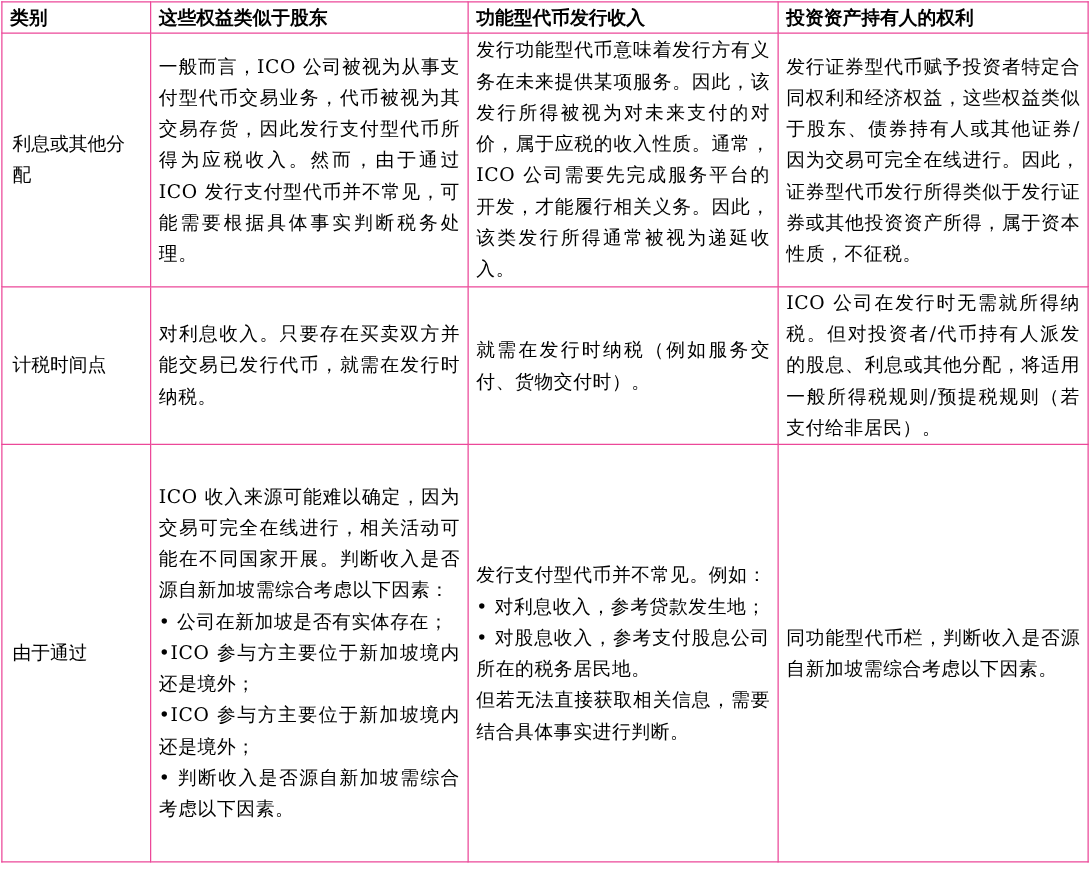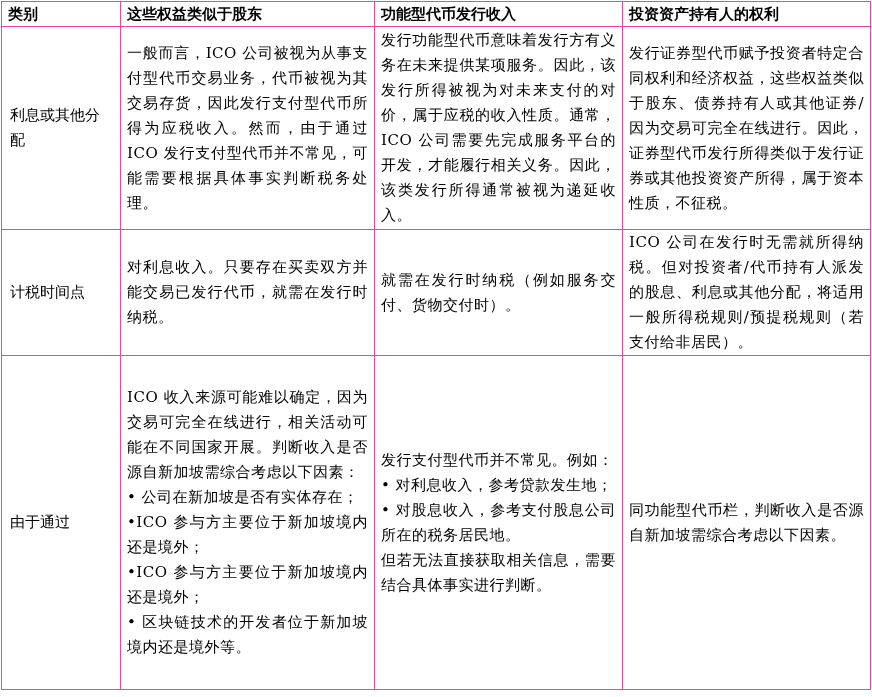--- a/index.html
+++ b/index.html
@@ -50,21 +50,21 @@
     <td class="cell-text">就需在发行时纳税（例如服务交付、货物交付时）。</td>
     <td class="cell-text">ICO 公司在发行时无需就所得纳税。但对投资者/代币持有人派发的股息、利息或其他分配，将适用一般所得税规则/预提税规则（若支付给非居民）。</td>
   </tr>
   <tr class="r3">
     <td class="label">由于通过</td>
     <td class="cell-text">
       <span class="line">ICO 收入来源可能难以确定，因为交易可完全在线进行，相关活动可能在不同国家开展。判断收入是否源自新加坡需综合考虑以下因素：</span>
       <span class="line">• 公司在新加坡是否有实体存在；</span>
       <span class="line">•ICO 参与方主要位于新加坡境内还是境外；</span>
       <span class="line">•ICO 参与方主要位于新加坡境内还是境外；</span>
-      <span class="line">• 区块链技术的开发者位于新加坡境内还是境外等。</span>
+      <span class="line">• 判断收入是否源自新加坡需综合考虑以下因素。</span>
     </td>
     <td class="cell-text">
       <span class="line">发行支付型代币并不常见。例如：</span>
       <span class="line">• 对利息收入，参考贷款发生地；</span>
       <span class="line">• 对股息收入，参考支付股息公司所在的税务居民地。</span>
       <span class="line">但若无法直接获取相关信息，需要结合具体事实进行判断。</span>
     </td>
     <td class="cell-text">同功能型代币栏，判断收入是否源自新加坡需综合考虑以下因素。</td>
   </tr>
 </tbody>

